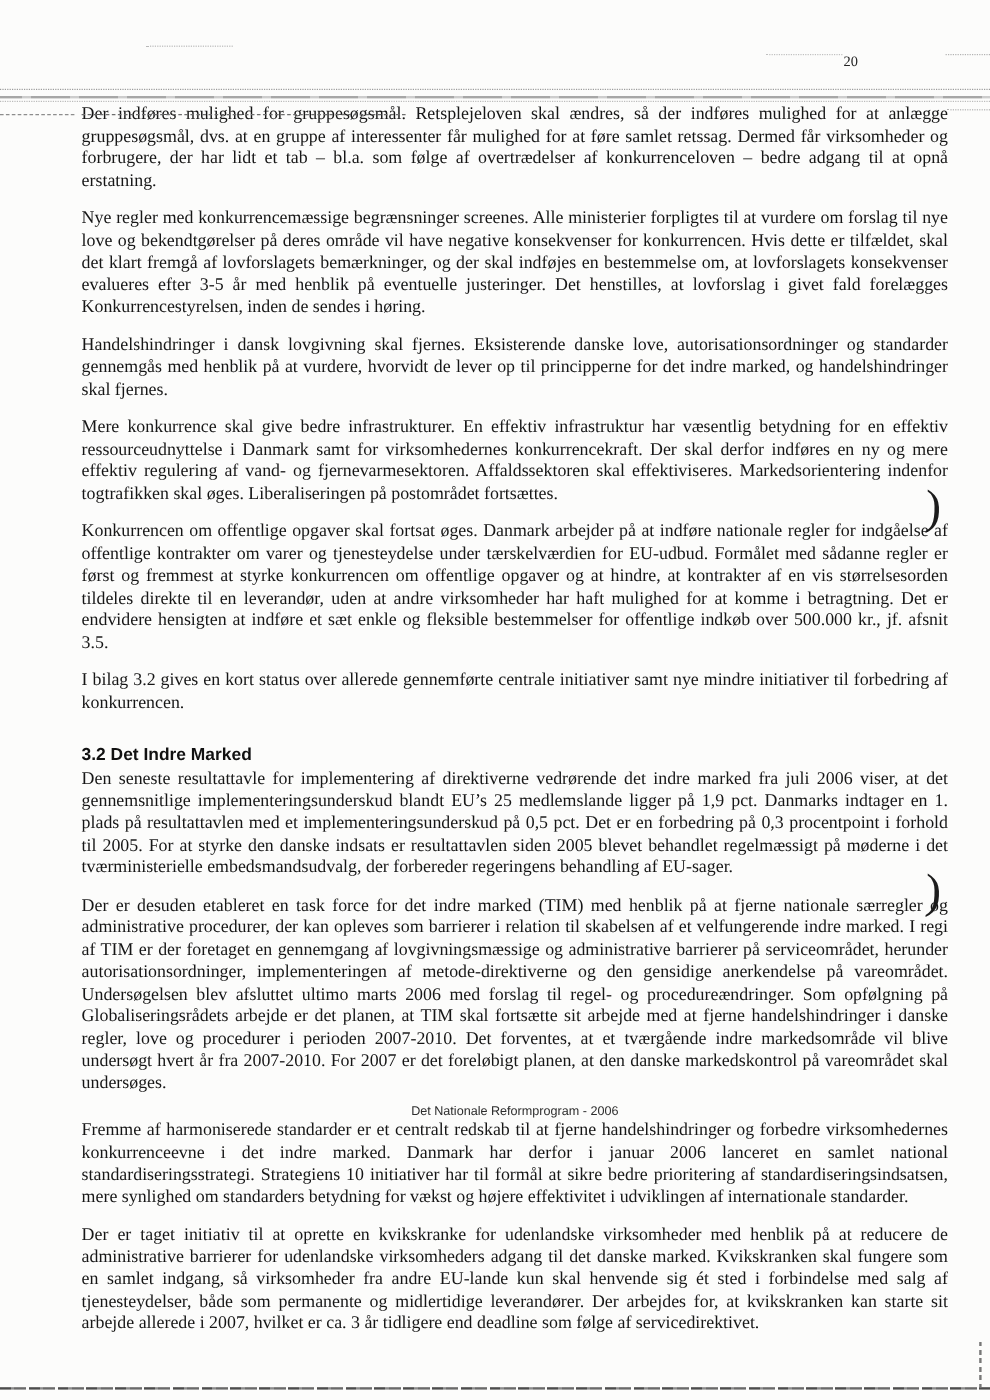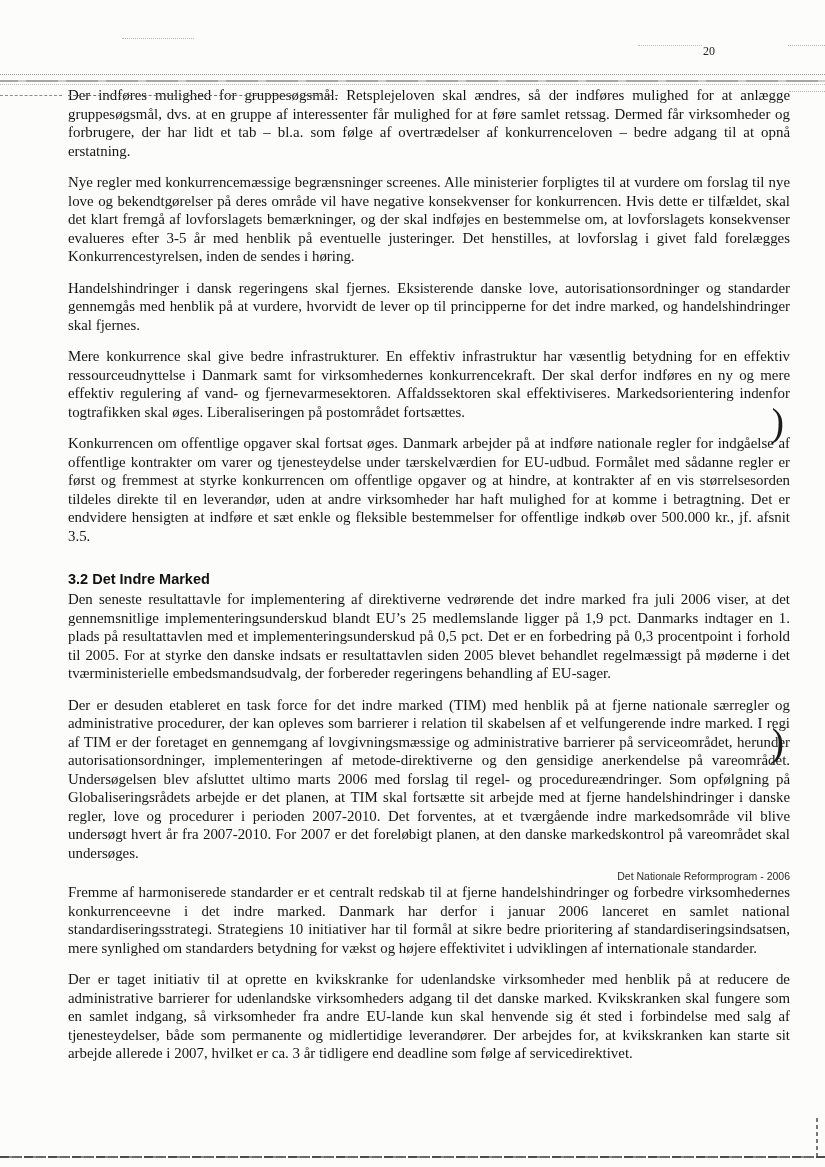--- a/index.html
+++ b/index.html
@@ -28,21 +28,21 @@
     text-decoration-thickness:1px;
   }
   .heading{
     font-family:"Liberation Sans", sans-serif;
     font-weight:bold;font-size:14.5px;color:#111;
     margin:26px 0 3px 0;
   }
   .watermark{
     font-family:"Liberation Sans", sans-serif;
     font-size:10.5px;color:#2d2d2d;
-    margin:-5px 0 1px 0;text-align:right;
+    margin:-5px 0 1px 0;text-align:center;
   }
   .paren-mark{
     position:absolute;left:771px;
     font-size:40px;font-weight:400;color:#1c1c1c;
     transform:rotate(3deg);line-height:1;
   }
   .paren-1{top:403px;}
   .paren-2{top:723px;}
   
   .art{position:absolute;pointer-events:none;}
@@ -75,22 +75,23 @@
 <div class="art edge-squiggle"></div>
 
 <div class="page-number">20</div>
 
 <span class="paren-mark paren-1">)</span>
 <span class="paren-mark paren-2">)</span>
 
 <main class="doc">
     <p class="para"><span class="it strike">Der indføres mulighed for gruppesøgsmål.</span><span> Retsplejeloven skal ændres, så der indføres mulighed for at anlægge gruppesøgsmål, dvs. at en gruppe af interessenter får mulighed for at føre samlet retssag. Dermed får virksomheder og forbrugere, der har lidt et tab – bl.a. som følge af overtrædelser af konkurrenceloven – bedre adgang til at opnå erstatning.</span></p>
     <p class="para"><span class="it">Nye regler med konkurrencemæssige begrænsninger screenes.</span><span> Alle ministerier forpligtes til at vurdere om forslag til nye love og bekendtgørelser på deres område vil have negative konsekvenser for konkurrencen. Hvis dette er tilfældet, skal det klart fremgå af lovforslagets bemærkninger, og der skal indføjes en bestemmelse om, at lovforslagets konsekvenser evalueres efter 3-5 år med henblik på eventuelle justeringer. Det henstilles, at lovforslag i givet fald forelægges Konkurrencestyrelsen, inden de sendes i høring.</span></p>
-    <p class="para"><span class="it">Handelshindringer i dansk regeringens skal fjernes.</span><span> Eksisterende danske love, autorisationsordninger og standarder gennemgås med henblik på at vurdere, hvorvidt de lever op til principperne for det indre marked, og handelshindringer skal fjernes.</span></p>
+    <p class="para"><span class="it">Handelshindringer i dansk lovgivning skal fjernes.</span><span> Eksisterende danske love, autorisationsordninger og standarder gennemgås med henblik på at vurdere, hvorvidt de lever op til principperne for det indre marked, og handelshindringer skal fjernes.</span></p>
     <p class="para"><span class="it">Mere konkurrence skal give bedre infrastrukturer.</span><span> En effektiv infrastruktur har væsentlig betydning for en effektiv ressourceudnyttelse i Danmark samt for virksomhedernes konkurrencekraft. Der skal derfor indføres en ny og mere effektiv regulering af vand- og fjernevarmesektoren. Affaldssektoren skal effektiviseres. Markedsorientering indenfor togtrafikken skal øges. Liberaliseringen på postområdet fortsættes.</span></p>
     <p class="para"><span class="it">Konkurrencen om offentlige opgaver skal fortsat øges.</span><span> Danmark arbejder på at indføre nationale regler for indgåelse af offentlige kontrakter om varer og tjenesteydelse under tærskelværdien for EU-udbud. Formålet med sådanne regler er først og fremmest at styrke konkurrencen om offentlige opgaver og at hindre, at kontrakter af en vis størrelsesorden tildeles direkte til en leverandør, uden at andre virksomheder har haft mulighed for at komme i betragtning. Det er endvidere hensigten at indføre et sæt enkle og fleksible bestemmelser for offentlige indkøb over 500.000 kr., </span><span class="it">jf. afsnit 3.5.</span></p>
+    <p class="para"><span>I bilag 3.2 gives en kort status over allerede gennemførte centrale initiativer samt nye mindre initiativer til forbedring af konkurrencen.</span></p>
     <h2 class="heading"><span>3.2 Det Indre Marked</span></h2>
     <p class="para"><span>Den seneste resultattavle for implementering af direktiverne vedrørende det indre marked fra juli 2006 viser, at det gennemsnitlige implementeringsunderskud blandt EU’s 25 medlemslande ligger på 1,9 pct. Danmarks indtager en 1. plads på resultattavlen med et implementeringsunderskud på 0,5 pct. Det er en forbedring på 0,3 procentpoint i forhold til 2005. For at styrke den danske indsats er resultattavlen siden 2005 blevet behandlet regelmæssigt på møderne i det tværministerielle embedsmandsudvalg, der forbereder regeringens behandling af EU-sager.</span></p>
     <p class="para"><span>Der er desuden </span><span class="it">etableret en task force for det indre marked (TIM)</span><span> med henblik på at fjerne nationale særregler og administrative procedurer, der kan opleves som barrierer i relation til skabelsen af et velfungerende indre marked. I regi af TIM er der foretaget en gennemgang af lovgivningsmæssige og administrative barrierer på serviceområdet, herunder autorisationsordninger, implementeringen af metode-direktiverne og den gensidige anerkendelse på vareområdet. Undersøgelsen blev afsluttet ultimo marts 2006 med forslag til regel- og procedureændringer. Som opfølgning på Globaliseringsrådets arbejde er det planen, at TIM skal fortsætte sit arbejde med at fjerne handelshindringer i danske regler, love og procedurer i perioden 2007-2010. Det forventes, at et tværgående indre markedsområde vil blive undersøgt hvert år fra 2007-2010. For 2007 er det foreløbigt planen, at den danske markedskontrol på vareområdet skal undersøges.</span></p>
     <p class="watermark"><span>Det Nationale Reformprogram - 2006</span></p>
     <p class="para"><span class="it">Fremme af harmoniserede standarder</span><span> er et centralt redskab til at fjerne handelshindringer og forbedre virksomhedernes konkurrenceevne i det indre marked. Danmark har derfor i januar 2006 lanceret en samlet national standardiseringsstrategi. Strategiens 10 initiativer har til formål at sikre bedre prioritering af standardiseringsindsatsen, mere synlighed om standarders betydning for vækst og højere effektivitet i udviklingen af internationale standarder.</span></p>
     <p class="para"><span>Der er taget initiativ til at oprette en </span><span class="it">kvikskranke for udenlandske virksomheder</span><span> med henblik på at reducere de administrative barrierer for udenlandske virksomheders adgang til det danske marked. Kvikskranken skal fungere som en samlet indgang, så virksomheder fra andre EU-lande kun skal henvende sig ét sted i forbindelse med salg af tjenesteydelser, både som permanente og midlertidige leverandører. Der arbejdes for, at kvikskranken kan starte sit arbejde allerede i 2007, hvilket er ca. 3 år tidligere end deadline som følge af servicedirektivet.</span></p>
   </main>
 
 </body></html>

